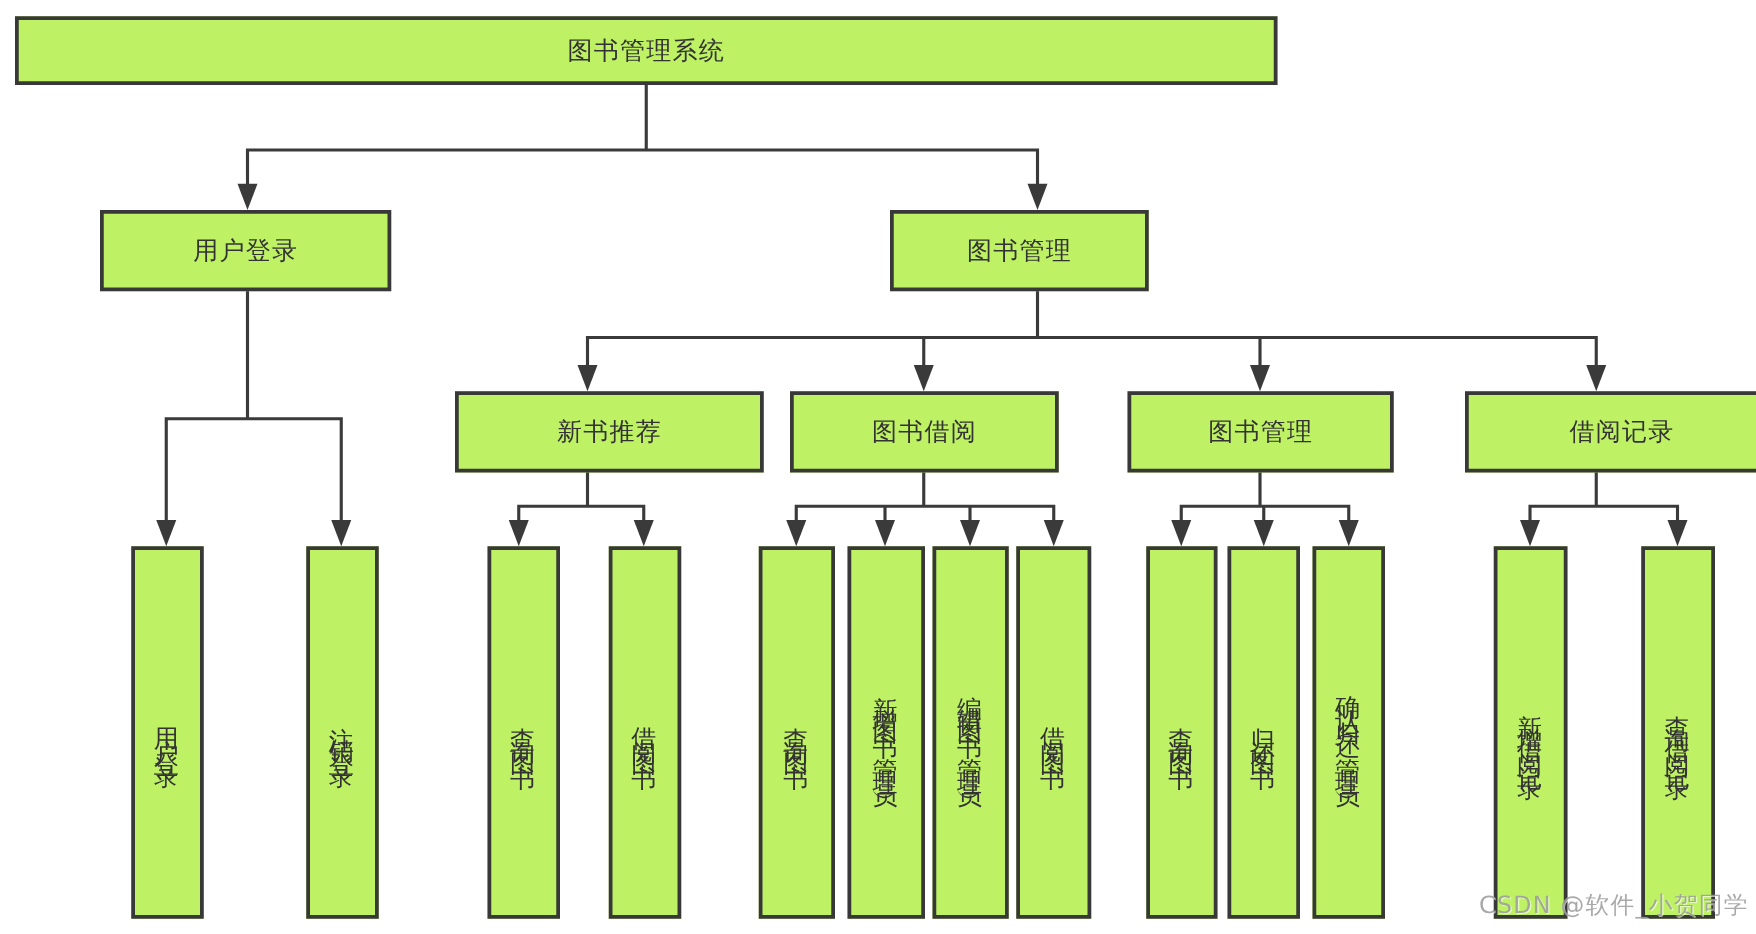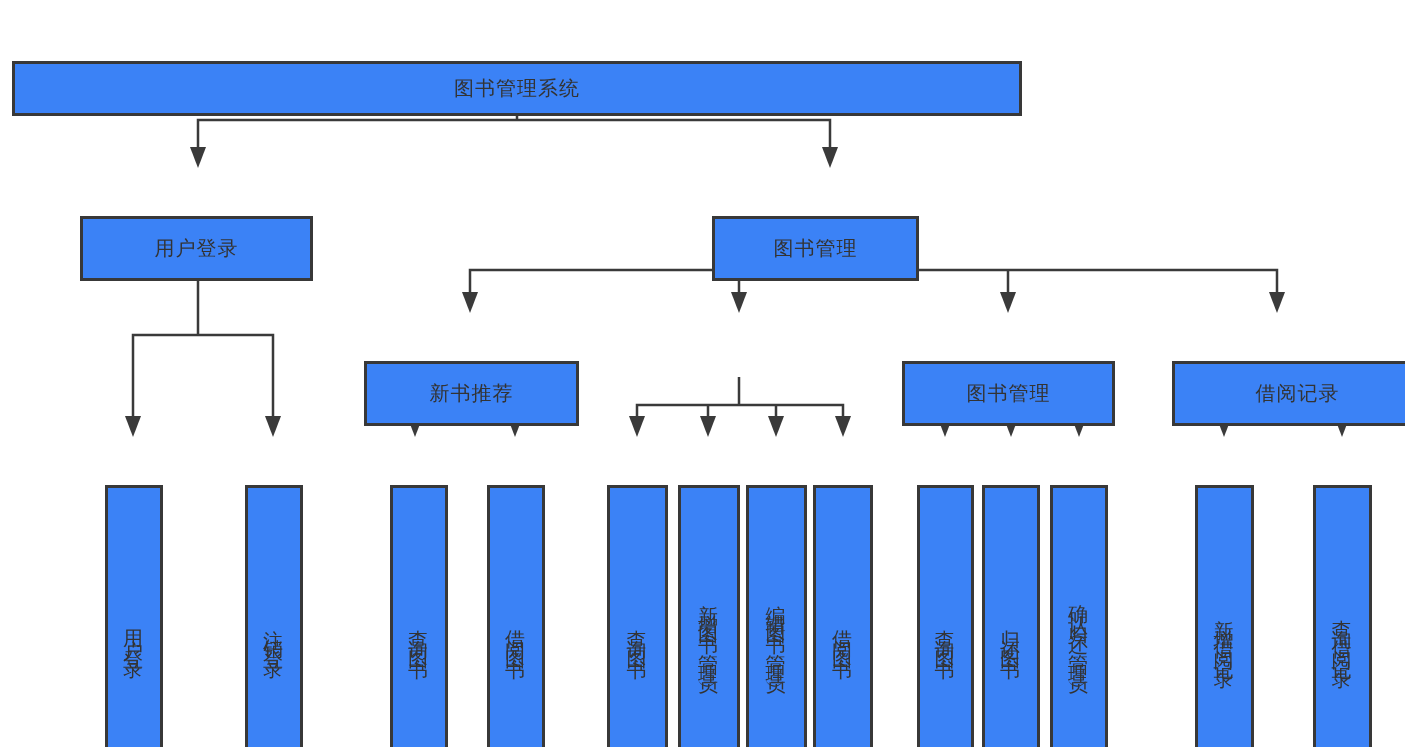--- a/index.html
+++ b/index.html
@@ -7,27 +7,26 @@
     position:relative;
     width:1405px;height:747px;
     background:#ffffff;
     overflow:hidden;
     font-family:"DejaVu Sans","Liberation Sans",sans-serif;
   }
   svg.connectors{position:absolute;left:0;top:0;z-index:1;}
   .node{
     position:absolute;z-index:2;
     box-sizing:border-box;
-    background:#3b82f6;
+    background:#bef264;
     border:3px solid #383838;
     color:#333333;
     display:flex;align-items:center;justify-content:center;
     font-size:20px;letter-spacing:1px;
     white-space:nowrap;
-    margin-top:48px;
   }
   .leaf{
     writing-mode:vertical-rl;
     text-orientation:mixed;
     letter-spacing:10px;
     font-size:20px;
     white-space:normal;
   }
   .watermark{
     position:absolute;z-index:3;
@@ -80,21 +79,22 @@
       <polygon points="1216,416 1232,416 1224,437"></polygon>
       <polygon points="1334,416 1350,416 1342,437"></polygon>
     </g>
   </svg>
 
   <div class="node" style="left:12px;top:13px;width:1010px;height:55px">图书管理系统</div>
 
   <div class="node" style="left:80px;top:168px;width:233px;height:65px">用户登录</div>
   <div class="node" style="left:712px;top:168px;width:207px;height:65px">图书管理</div>
 
-  <div class="node" style="left:364px;top:313px;width:215px;height:65px">新书推荐</div>
+  <div class="node" style="left:364px;top:313px;width:247px;height:65px">新书推荐</div>
+  <div class="node" style="left:632px;top:313px;width:215px;height:65px">图书借阅</div>
   <div class="node" style="left:902px;top:313px;width:213px;height:65px">图书管理</div>
   <div class="node" style="left:1172px;top:313px;width:251px;height:65px">借阅记录</div>
 
   <div class="node leaf" style="left:105px;top:437px;width:58px;height:298px">用户登录</div>
   <div class="node leaf" style="left:245px;top:437px;width:58px;height:298px">注销登录</div>
 
   <div class="node leaf" style="left:390px;top:437px;width:58px;height:298px">查询图书</div>
   <div class="node leaf" style="left:487px;top:437px;width:58px;height:298px">借阅图书</div>
 
   <div class="node leaf" style="left:607px;top:437px;width:61px;height:298px">查询图书</div>
@@ -102,14 +102,15 @@
   <div class="node leaf" style="left:746px;top:437px;width:61px;height:298px">编辑图书（管理员）</div>
   <div class="node leaf" style="left:813px;top:437px;width:60px;height:298px">借阅图书</div>
 
   <div class="node leaf" style="left:917px;top:437px;width:57px;height:298px">查询图书</div>
   <div class="node leaf" style="left:982px;top:437px;width:58px;height:298px">归还图书</div>
   <div class="node leaf" style="left:1050px;top:437px;width:58px;height:298px">确认归还（管理员）</div>
 
   <div class="node leaf" style="left:1195px;top:437px;width:59px;height:298px">新增借阅记录</div>
   <div class="node leaf" style="left:1313px;top:437px;width:59px;height:298px">查询借阅记录</div>
 
+  <div class="watermark">CSDN @软件_小贺同学</div>
 
 </div>
 
 </body></html>

